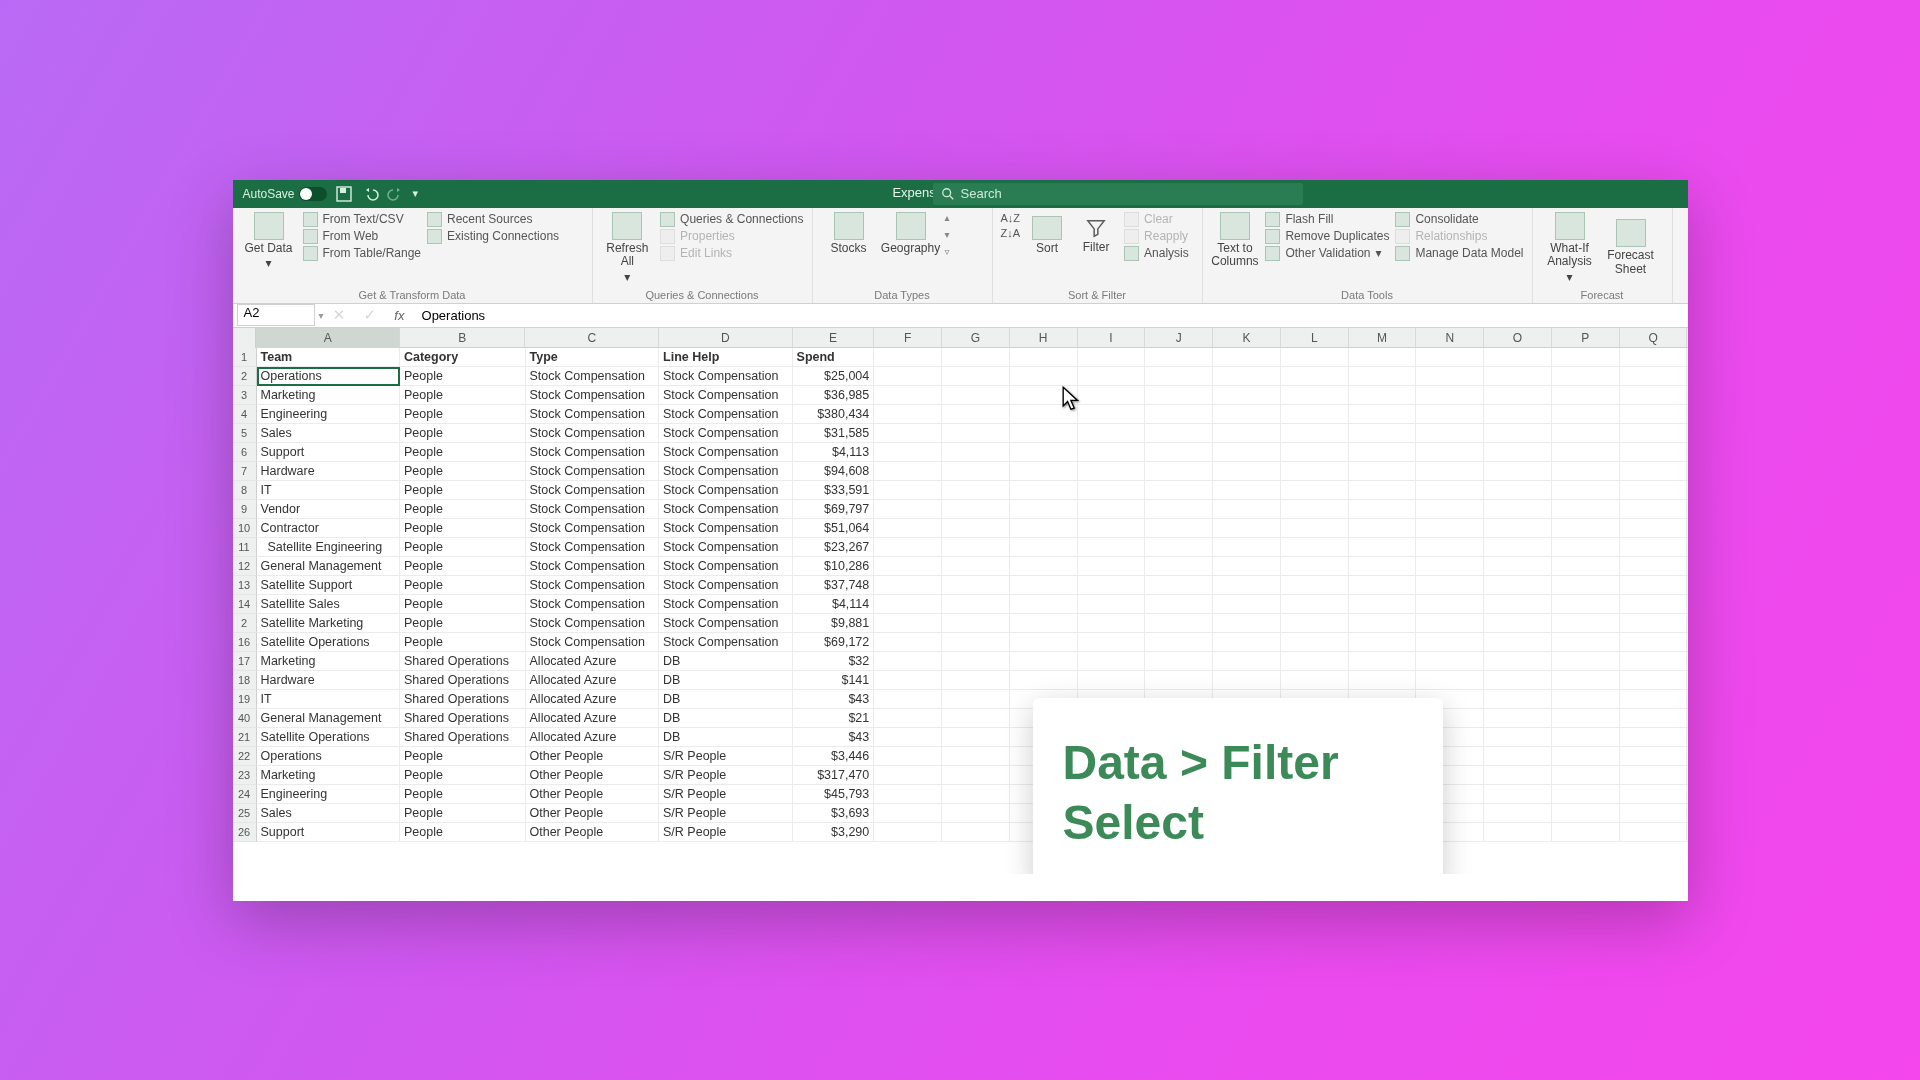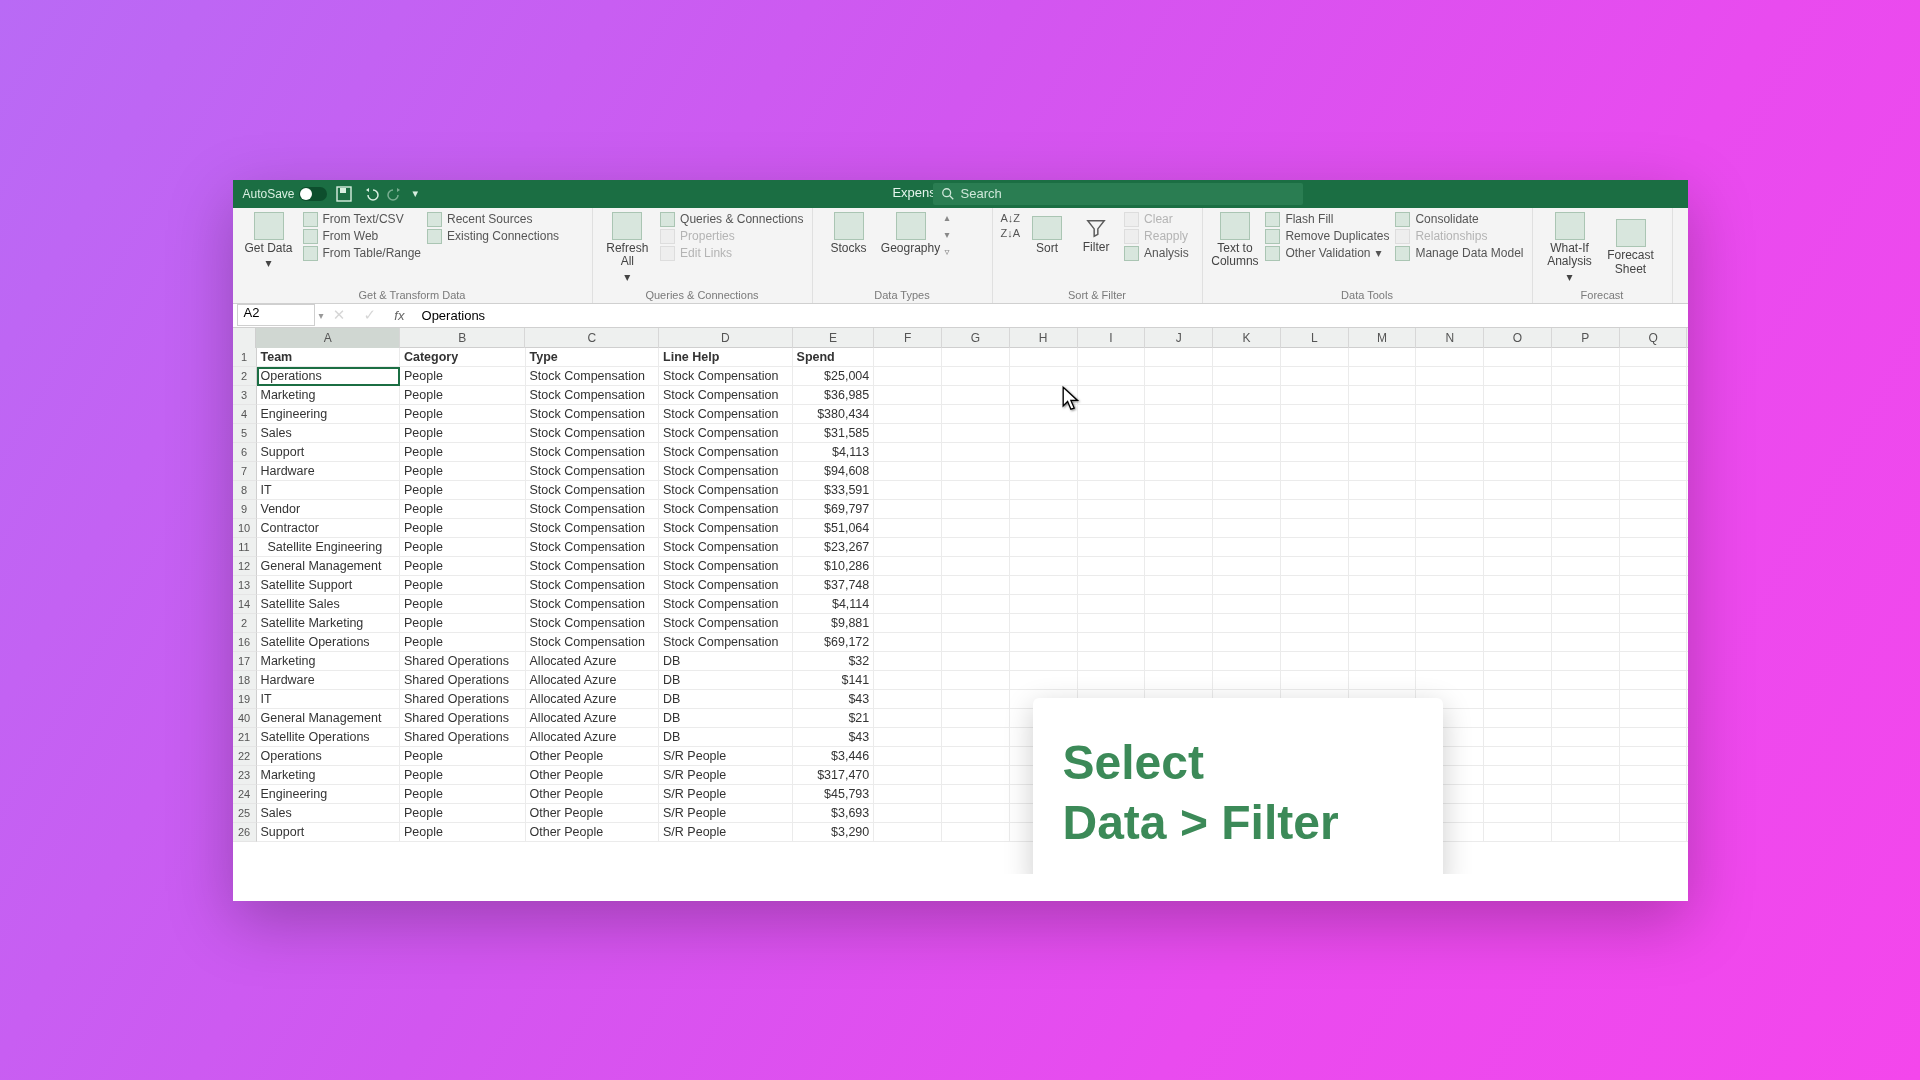--- a/index.html
+++ b/index.html
@@ -829,22 +829,22 @@
           <div class="cell" style="width: 68px;"></div>
           <div class="cell" style="width: 68px;"></div>
           <div class="cell" style="width: 68px;"></div>
           <div class="cell" style="width: 68px;"></div>
           <div class="cell" style="width: 68px;"></div>
           <div class="cell" style="width: 68px;"></div>
         </div>
       </div>
 
     <div class="callout">
+      <div>Data &gt; Filter</div>
       <div>Select</div>
-      <div>Data &gt; Filter</div>
     </div>
   </div>
 
   <div class="cursor-arrow">
     <svg viewBox="0 0 20 24">
         <path d="M2 2l0 17 4-4 3 7 3-1-3-7 6 0z" fill="#fff" stroke="#000" stroke-width="1.2"></path>
       </svg>
   </div>
 </div>
 

